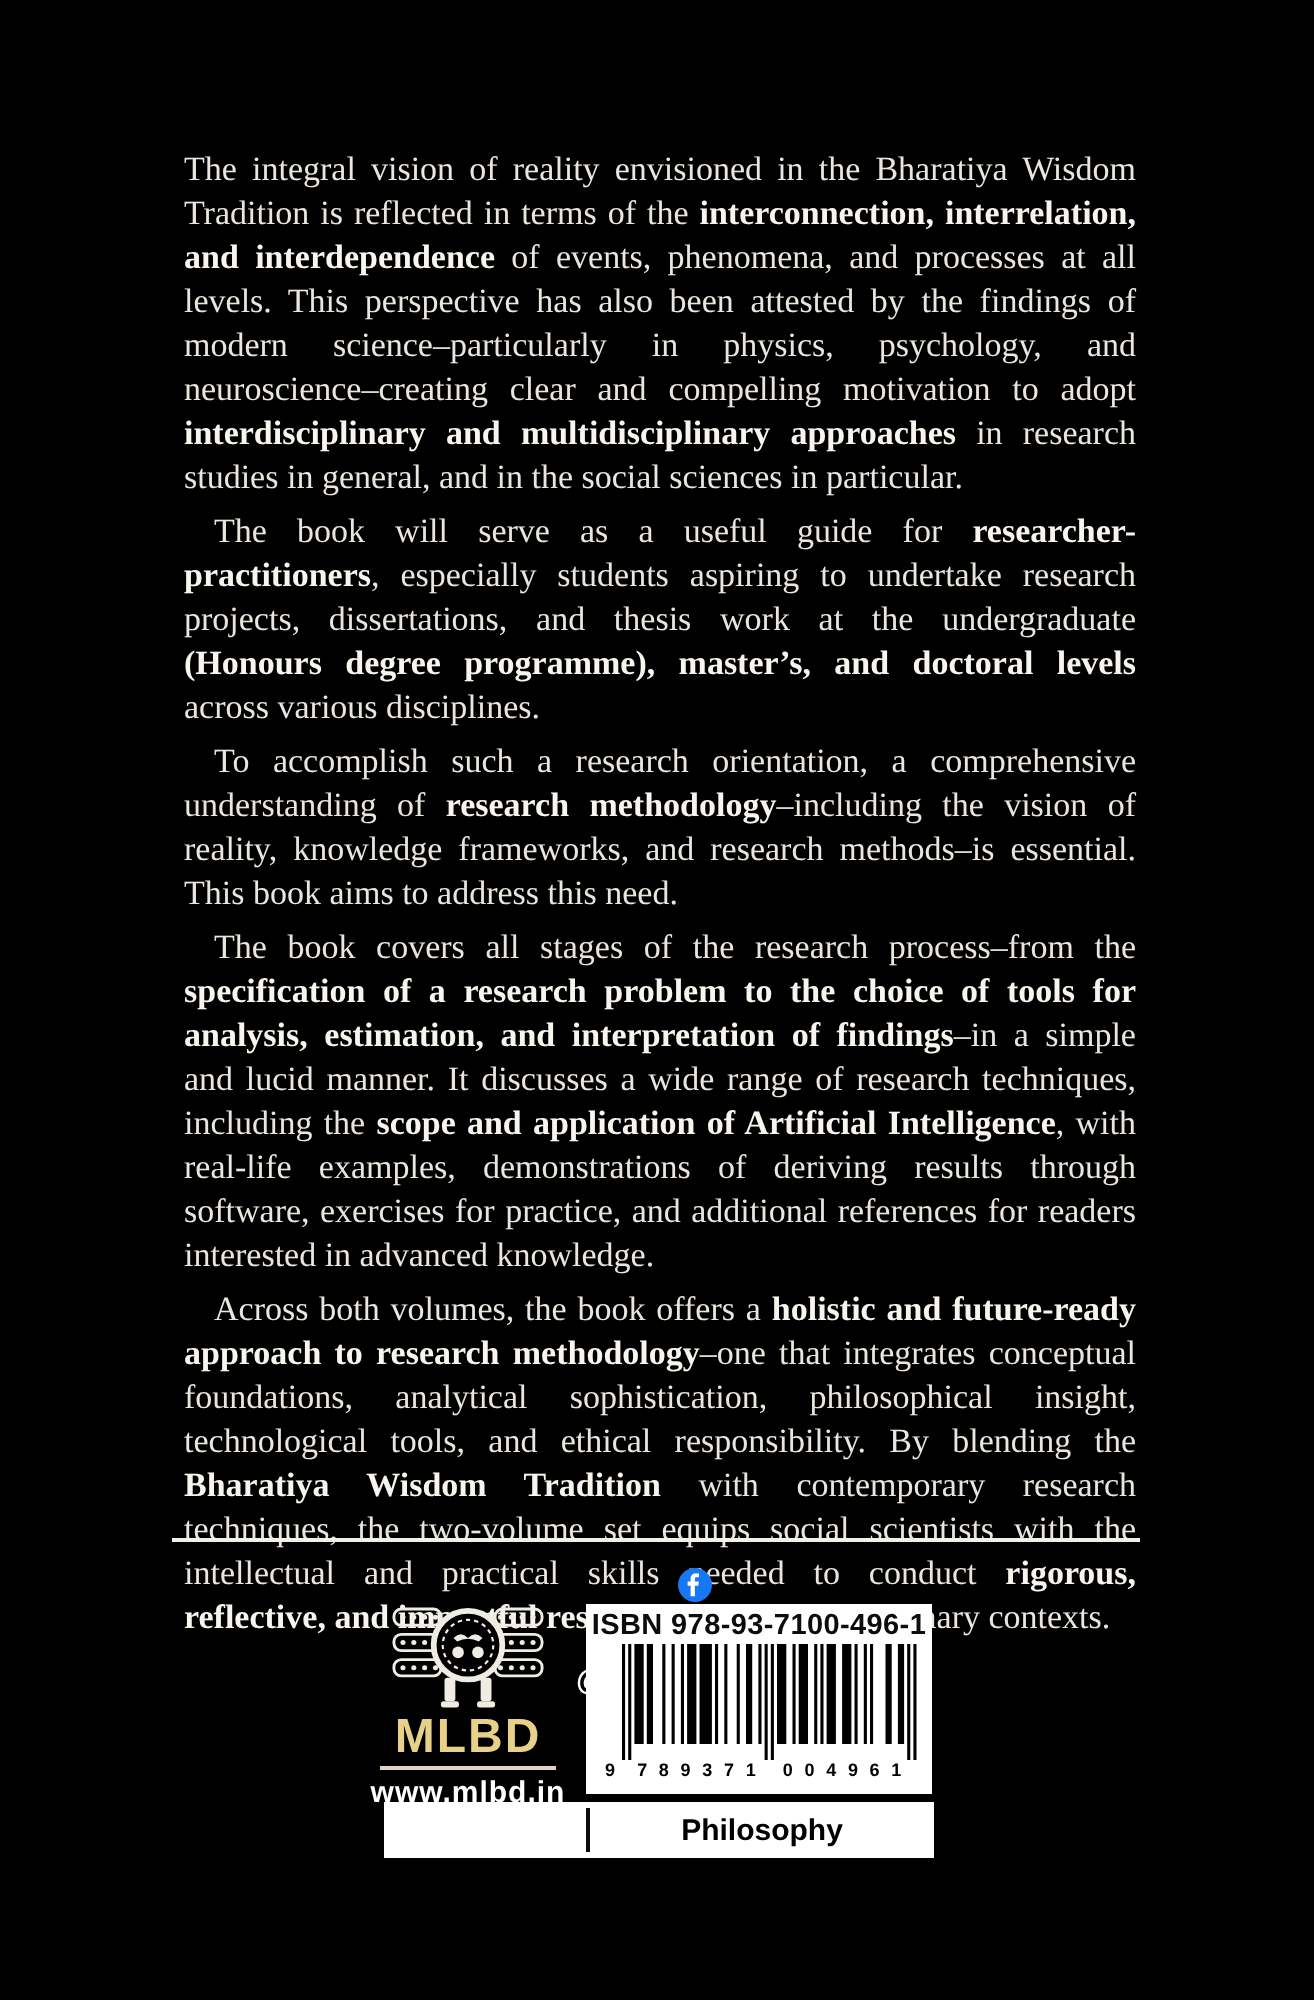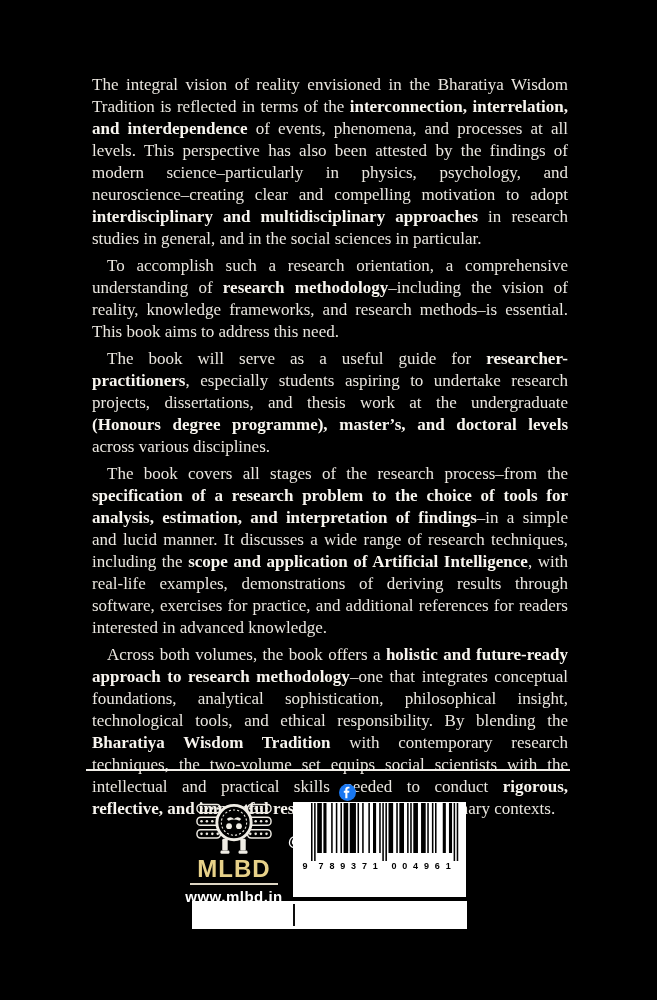--- a/index.html
+++ b/index.html
@@ -118,22 +118,22 @@
     position: absolute; left: 103px; right: 0; top: 0; bottom: 0;
     display: flex; align-items: center; justify-content: center;
     color: #000; font-weight: bold; font-size: 15px;
   }
 </style>
 </head>
 <body>
 
 <div class="blurb">
     <p class="para"><span>The integral vision of reality envisioned in the Bharatiya Wisdom Tradition is reflected in terms of the </span><span class="b">interconnection, interrelation, and interdependence</span><span> of events, phenomena, and processes at all levels. This perspective has also been attested by the findings of modern science–particularly in physics, psychology, and neuroscience–creating clear and compelling motivation to adopt </span><span class="b">interdisciplinary and multidisciplinary approaches</span><span> in research studies in general, and in the social sciences in particular.</span></p>
+    <p class="para indent"><span>The book will serve as a useful guide for </span><span class="b">researcher-practitioners</span><span>, especially students aspiring to undertake research projects, dissertations, and thesis work at the undergraduate </span><span class="b">(Honours degree programme), master’s, and doctoral levels</span><span> across various disciplines.</span></p>
     <p class="para indent"><span>To accomplish such a research orientation, a comprehensive understanding of </span><span class="b">research methodology</span><span>–including the vision of reality, knowledge frameworks, and research methods–is essential. This book aims to address this need.</span></p>
-    <p class="para indent"><span>The book will serve as a useful guide for </span><span class="b">researcher-practitioners</span><span>, especially students aspiring to undertake research projects, dissertations, and thesis work at the undergraduate </span><span class="b">(Honours degree programme), master’s, and doctoral levels</span><span> across various disciplines.</span></p>
     <p class="para indent"><span>The book covers all stages of the research process–from the </span><span class="b">specification of a research problem to the choice of tools for analysis, estimation, and interpretation of findings</span><span>–in a simple and lucid manner. It discusses a wide range of research techniques, including the </span><span class="b">scope and application of Artificial Intelligence</span><span>, with real-life examples, demonstrations of deriving results through software, exercises for practice, and additional references for readers interested in advanced knowledge.</span></p>
     <p class="para indent"><span>Across both volumes, the book offers a </span><span class="b">holistic and future-ready approach to research methodology</span><span>–one that integrates conceptual foundations, analytical sophistication, philosophical insight, technological tools, and ethical responsibility. By blending the </span><span class="b">Bharatiya Wisdom Tradition</span><span> with contemporary research techniques, the two-volume set equips social scientists with the intellectual and practical skills needed to conduct </span><span class="b">rigorous, reflective, and impactful research</span><span> in diverse disciplinary contexts.</span></p>
   </div>
 
 <div class="divider"></div>
 
 <div class="social">
   <svg class="x-icon" viewBox="0 0 24 24">
     <path d="M2.5 2.3h5.4l5 6.9 5.7-6.9h3l-7.3 8.6L22 21.7h-5.3l-5.5-7.5-6.2 7.5H2l8-9.7z" fill="#ffffff"></path>
   </svg>
@@ -205,20 +205,21 @@
       <rect x="27" y="56" width="10" height="3.5" rx="1.5"></rect>
       <rect x="47" y="56" width="10" height="3.5" rx="1.5"></rect>
     </g>
   </svg>
   <div class="publisher-name">MLBD</div>
   <div class="publisher-line"></div>
   <div class="publisher-site">www.mlbd.in</div>
 </div>
 
 <div class="isbn-box">
+  <div class="isbn-label">ISBN 978-93-7100-496-1</div>
   <svg class="barcode" width="158" height="69" viewBox="0 0 158 69">
       <rect x="10.00" y="0" width="1.55" height="58"></rect>
       <rect x="13.10" y="0" width="1.55" height="58"></rect>
       <rect x="16.20" y="0" width="4.65" height="50"></rect>
       <rect x="22.40" y="0" width="3.10" height="50"></rect>
       <rect x="30.15" y="0" width="1.55" height="50"></rect>
       <rect x="34.80" y="0" width="1.55" height="50"></rect>
       <rect x="39.45" y="0" width="1.55" height="50"></rect>
       <rect x="42.55" y="0" width="4.65" height="50"></rect>
       <rect x="48.75" y="0" width="6.20" height="50"></rect>
@@ -254,13 +255,14 @@
       <text x="103.78" y="66" class="bc-digit">0</text>
       <text x="114.63" y="66" class="bc-digit">4</text>
       <text x="125.48" y="66" class="bc-digit">9</text>
       <text x="136.32" y="66" class="bc-digit">6</text>
       <text x="147.18" y="66" class="bc-digit">1</text>
     </svg>
 </div>
 
 <div class="category-strip">
   <div class="category-divider"></div>
+  <div class="category-label">Philosophy</div>
 </div>
 
 </body></html>

